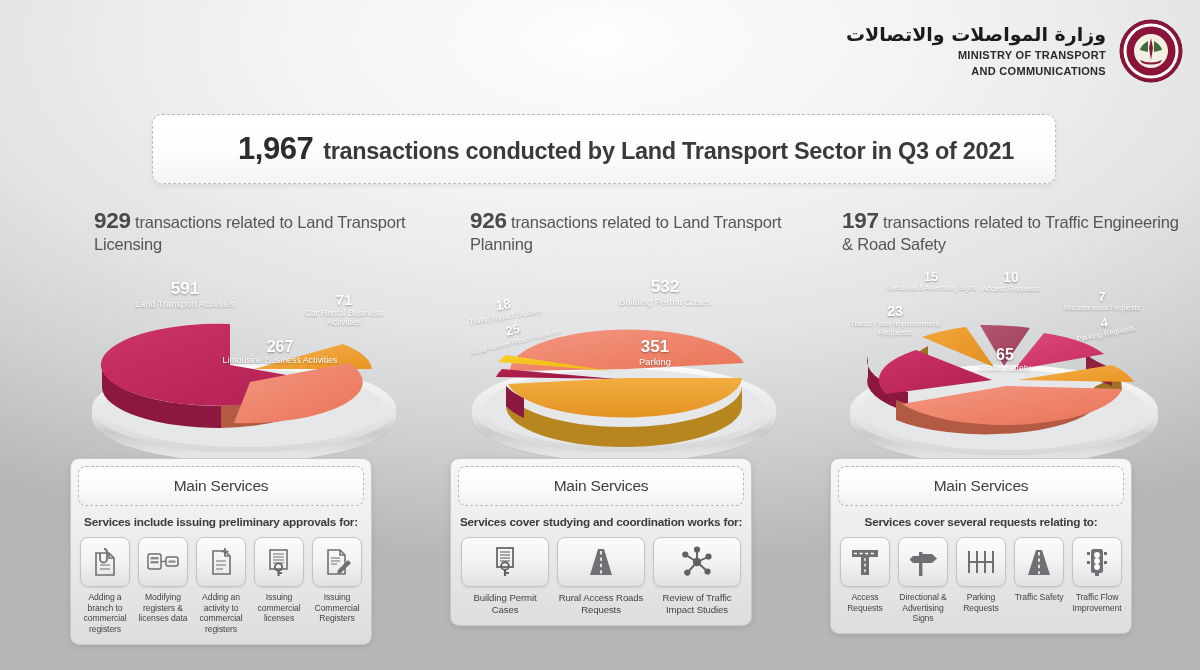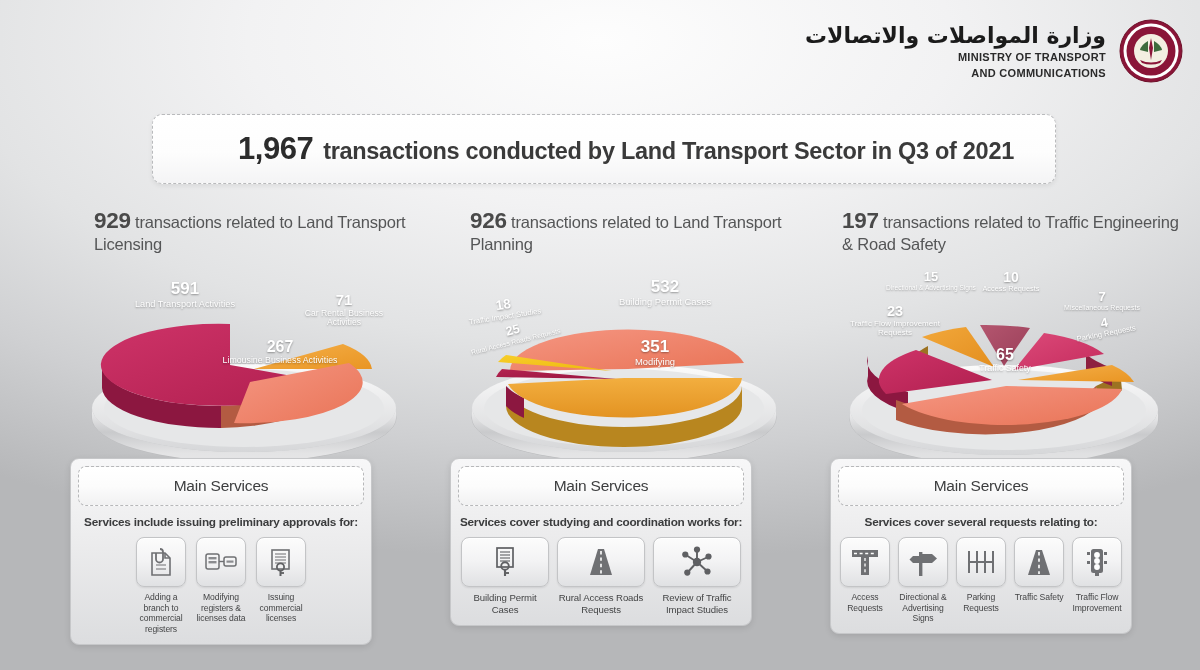--- a/index.html
+++ b/index.html
@@ -25,21 +25,21 @@
   #header {
     position: absolute;
     top: 18px;
     right: 16px;
     display: flex;
     align-items: center;
     gap: 12px;
   }
   .ministry-text { text-align: right; }
   .ministry-ar {
-    font-size: 22px;
+    font-size: 19px;
     color: #1b1b1b;
     letter-spacing: -0.5px;
     direction: rtl;
     font-family: "DejaVu Sans", sans-serif;
     font-weight: bold;
     line-height: 1.15;
   }
   .ministry-en {
     font-size: 11px;
     font-weight: bold;
@@ -344,21 +344,21 @@
       <div class="pie-label" style="left:8px;top:30px;width:96px;transform:rotate(-9deg)">
         <span class="pl-val" style="font-size:13.5px">18</span>
         <span class="pl-name" style="font-size:7.6px">Traffic Impact Studies</span>
       </div>
       <div class="pie-label" style="left:16px;top:56px;width:100px;transform:rotate(-14deg)">
         <span class="pl-val" style="font-size:12.5px">25</span>
         <span class="pl-name" style="font-size:6.8px">Rural Access Roads Requests</span>
       </div>
       <div class="pie-label" style="left:152px;top:70px;width:110px">
         <span class="pl-val" style="font-size:17px">351</span>
-        <span class="pl-name" style="font-size:9.4px">Modifying</span>
+        <span class="pl-name" style="font-size:9.4px">Parking</span>
       </div>
     </div>
   </div>
 
   <div class="column" id="col-2">
     <div class="col-heading">
       <span class="col-num">197</span>
       <span class="col-desc">transactions related to Traffic Engineering &amp; Road Safety</span>
     </div>
     <div class="pie-wrap">
@@ -465,37 +465,64 @@
               <rect x="4.5" y="8" width="8" height="2.4" fill="#8b8c8f"></rect>
               <rect x="4.5" y="12" width="8" height="2.4" fill="#8b8c8f"></rect>
               <line x1="15" y1="12.5" x2="20" y2="12.5" stroke="#6f7073" stroke-width="1.4"></line>
               <rect x="20" y="8" width="12" height="9" rx="2" fill="none" stroke="#6f7073" stroke-width="1.5"></rect>
               <rect x="22.5" y="11.5" width="7" height="2.2" fill="#8b8c8f"></rect>
             </svg>
         </div>
         <div class="svc-caption">Modifying registers &amp; licenses data</div>
       </div>
 
+      <div class="svc-item">
+        <div class="svc-icon-box">
+          <svg width="28" height="30" viewBox="0 0 28 30">
+              <path d="M6 4 h12 l5 5 v18 h-17 Z" fill="none" stroke="#6f7073" stroke-width="1.6"></path>
+              <path d="M18 4 v5 h5" fill="none" stroke="#6f7073" stroke-width="1.6"></path>
+              <line x1="9" y1="14" x2="19" y2="14" stroke="#8b8c8f" stroke-width="1.3"></line>
+              <line x1="9" y1="18" x2="19" y2="18" stroke="#8b8c8f" stroke-width="1.3"></line>
+              <line x1="9" y1="22" x2="16" y2="22" stroke="#8b8c8f" stroke-width="1.3"></line>
+              <line x1="18" y1="1" x2="18" y2="8" stroke="#6f7073" stroke-width="1.7"></line>
+              <line x1="14.5" y1="4.5" x2="21.5" y2="4.5" stroke="#6f7073" stroke-width="1.7"></line>
+            </svg>
+        </div>
+        <div class="svc-caption">Adding an activity to commercial registers</div>
+      </div>
 
       <div class="svc-item">
         <div class="svc-icon-box">
           <svg width="28" height="30" viewBox="0 0 28 30">
               <rect x="5" y="3" width="17" height="19" fill="none" stroke="#6f7073" stroke-width="1.6"></rect>
               <line x1="8" y1="7" x2="19" y2="7" stroke="#8b8c8f" stroke-width="1.3"></line>
               <line x1="8" y1="10" x2="19" y2="10" stroke="#8b8c8f" stroke-width="1.3"></line>
               <line x1="8" y1="13" x2="19" y2="13" stroke="#8b8c8f" stroke-width="1.3"></line>
               <line x1="8" y1="16" x2="19" y2="16" stroke="#8b8c8f" stroke-width="1.3"></line>
               <circle cx="13.5" cy="20" r="3.6" fill="none" stroke="#5f6063" stroke-width="1.8"></circle>
               <line x1="13.5" y1="23" x2="13.5" y2="29" stroke="#5f6063" stroke-width="2"></line>
               <line x1="13.5" y1="26" x2="17" y2="26" stroke="#5f6063" stroke-width="1.8"></line>
             </svg>
         </div>
         <div class="svc-caption">Issuing commercial licenses</div>
       </div>
 
+      <div class="svc-item">
+        <div class="svc-icon-box">
+          <svg width="28" height="30" viewBox="0 0 28 30">
+              <path d="M5 3 h12 l5 5 v19 h-17 Z" fill="none" stroke="#6f7073" stroke-width="1.6"></path>
+              <path d="M17 3 v5 h5" fill="none" stroke="#6f7073" stroke-width="1.6"></path>
+              <line x1="8" y1="11" x2="17" y2="11" stroke="#8b8c8f" stroke-width="1.3"></line>
+              <line x1="8" y1="14" x2="17" y2="14" stroke="#8b8c8f" stroke-width="1.3"></line>
+              <line x1="8" y1="17" x2="14" y2="17" stroke="#8b8c8f" stroke-width="1.3"></line>
+              <path d="M25 13 l3 3 l-10 10 l-4 1 l1 -4 Z" fill="#6f7073"></path>
+            </svg>
+        </div>
+        <div class="svc-caption">Issuing Commercial Registers</div>
+      </div>
 
     </div>
   </div>
 
   <div class="svc-panel" id="svc-1">
     <div class="svc-header">Main Services</div>
     <div class="svc-sub">Services cover studying and coordination works for:</div>
     <div class="svc-items">
 
       <div class="svc-item">

